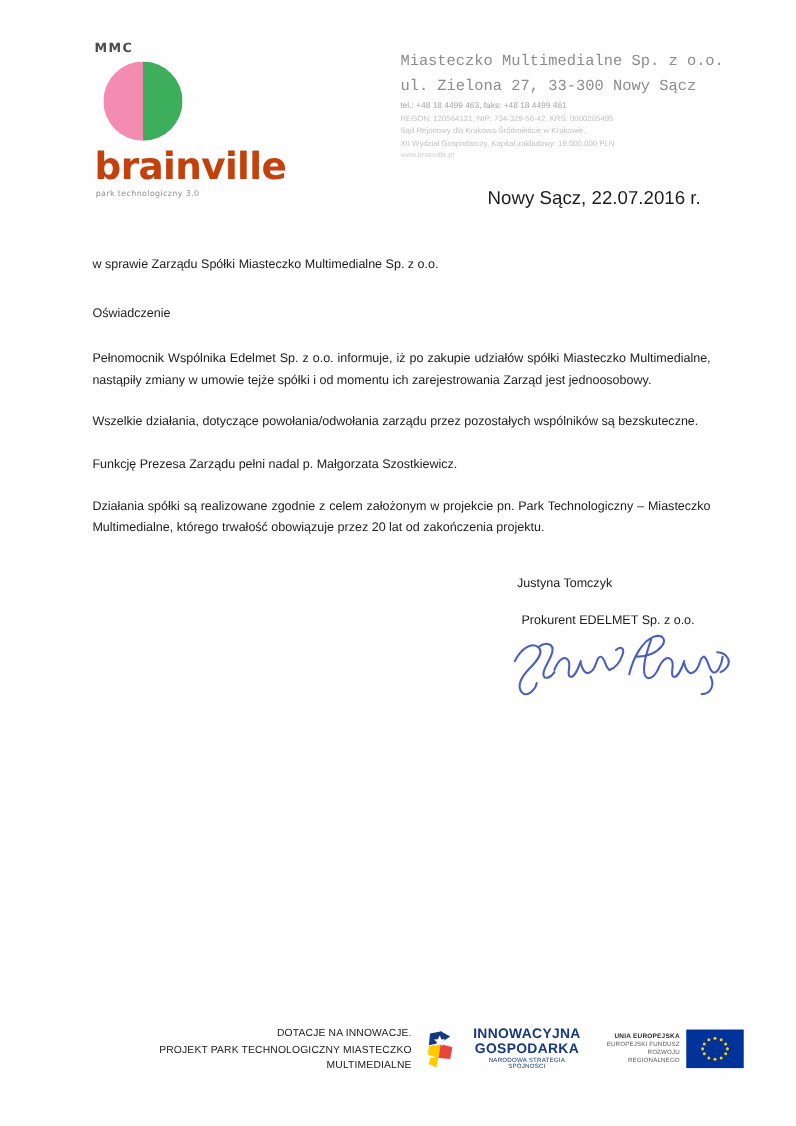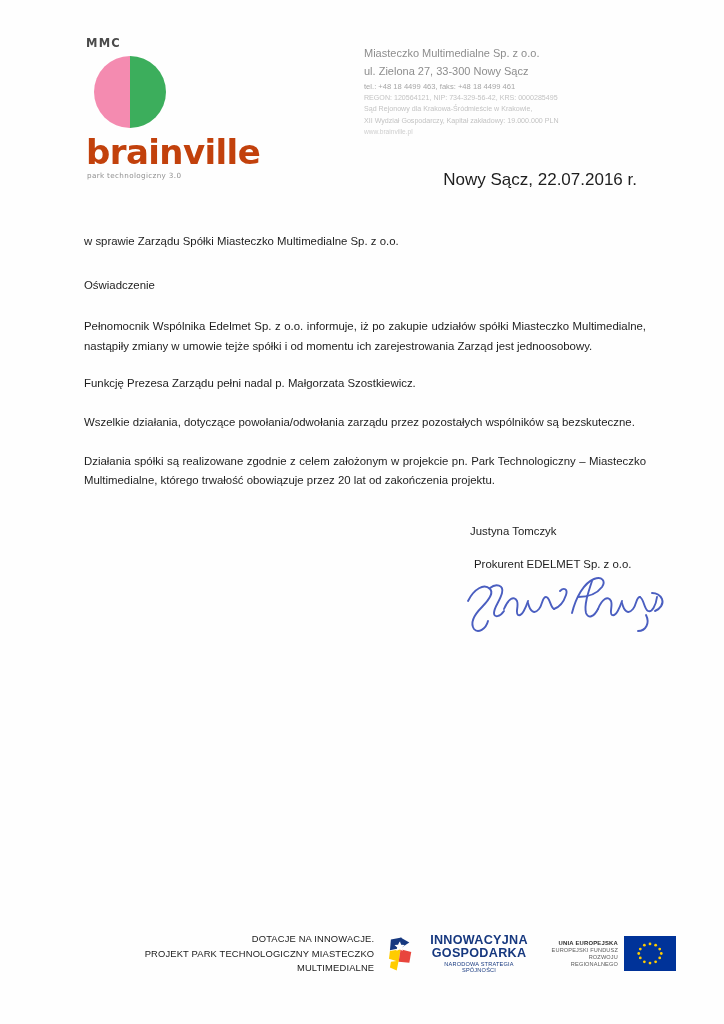--- a/index.html
+++ b/index.html
@@ -75,21 +75,21 @@
   .company-address {
     position: absolute;
     left: 364px;
     top: 45px;
     font-size: 7.6px;
     line-height: 1.62;
     color: #a6a6a6;
     font-family: "Liberation Sans", sans-serif;
   }
   .company-address .ln { white-space: nowrap; display: block; }
-  .company-address .ln.strong { color: #8d8d8d; font-size: 11px; }
+  .company-address .ln.strong { color: #8d8d8d; font-size: 14px; font-family: Liberation Mono, monospace; }
   .company-address .ln.faint  { color: #c3c3c3; font-size: 7.1px; }
   .company-address .ln.faintest { color: #cfcfcf; font-size: 6.6px; }
 
   
   .content {
     position: absolute;
     left: 84px;
     right: 78px;
     top: 170px;
   }
@@ -256,23 +256,23 @@
   <div class="content">
 
     <div class="date-line">Nowy Sącz, 22.07.2016 r.</div>
 
     <p class="p subject">w sprawie Zarządu Spółki Miasteczko Multimedialne Sp. z o.o.</p>
 
     <p class="p title">Oświadczenie</p>
 
     <p class="p">Pełnomocnik Wspólnika Edelmet Sp. z o.o. informuje, iż po zakupie udziałów spółki Miasteczko Multimedialne, nastąpiły zmiany w umowie tejże spółki i od momentu ich zarejestrowania Zarząd jest jednoosobowy.</p>
 
+    <p class="p tight">Wszelkie działania, dotyczące powołania/odwołania zarządu przez pozostałych wspólników są bezskuteczne.</p>
+
     <p class="p tight">Funkcję Prezesa Zarządu pełni nadal p. Małgorzata Szostkiewicz.</p>
-
-    <p class="p tight">Wszelkie działania, dotyczące powołania/odwołania zarządu przez pozostałych wspólników są bezskuteczne.</p>
 
     <p class="p">Działania spółki są realizowane zgodnie z celem założonym w projekcie pn. Park Technologiczny – Miasteczko Multimedialne, którego trwałość obowiązuje przez 20 lat od zakończenia projektu.</p>
 
   </div>
 
   <div class="sig-block">
     <div class="sig-name">Justyna Tomczyk</div>
     <div class="sig-role">Prokurent EDELMET Sp. z o.o.</div>
 
     <svg class="signature-ink" viewBox="0 0 210 75" xmlns="http://www.w3.org/2000/svg">

